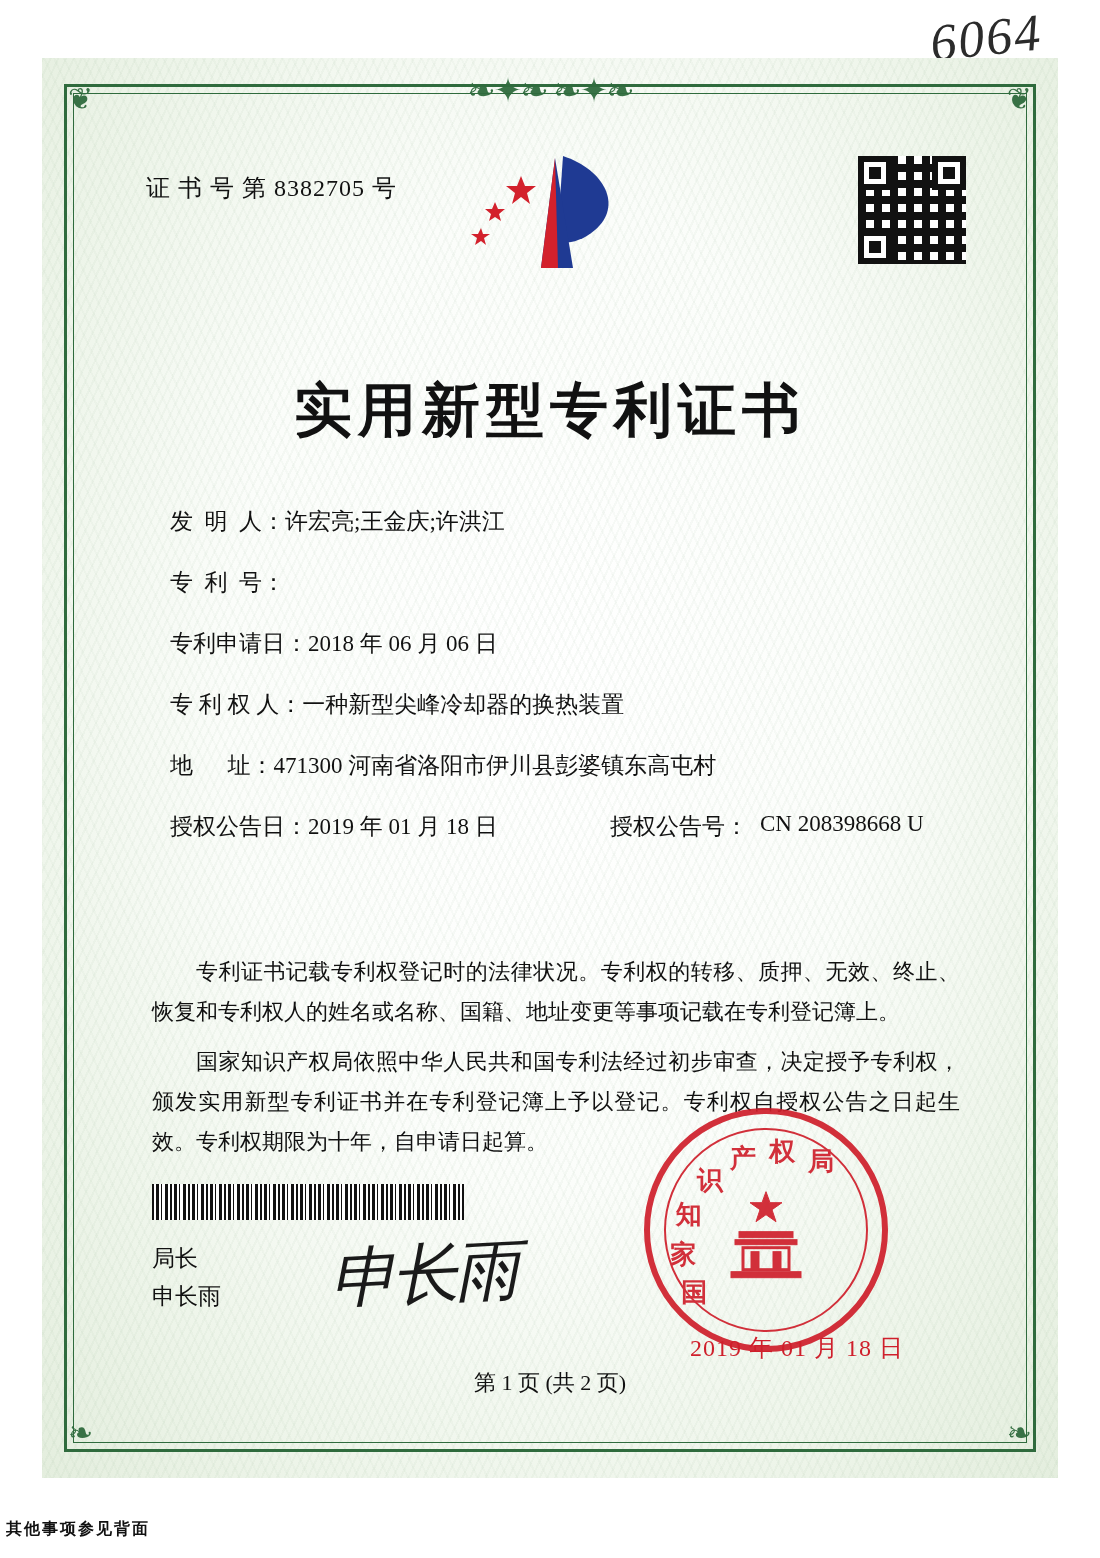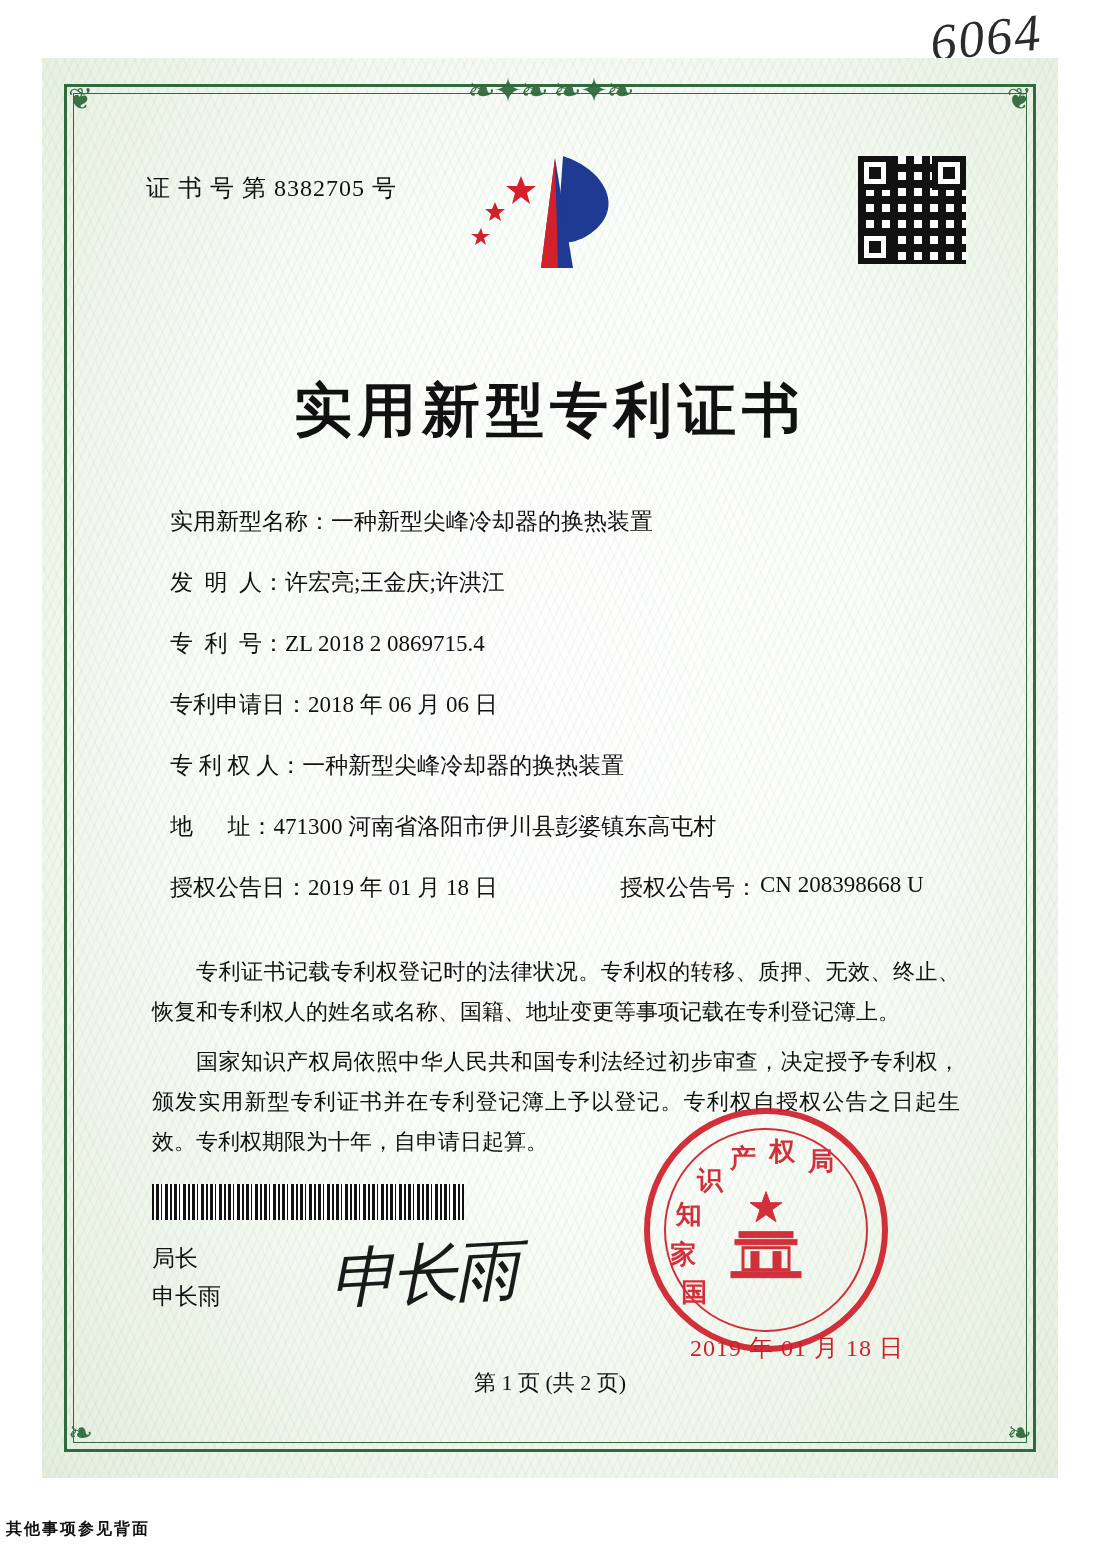--- a/index.html
+++ b/index.html
@@ -133,21 +133,21 @@
   .f-label{
     white-space:pre;
     flex:0 0 auto;
   }
   .f-value{
     flex:1 1 auto;
   }
   .field-wide{ position:relative; }
   .f-label2{
     position:absolute;
-    left:450px;
+    left:440px;
     white-space:pre;
   }
   .f-value2{
     position:absolute;
     left:590px;
   }
 
   .paras{
     position:absolute;
     left:52px; right:40px; top:832px;
@@ -286,30 +286,25 @@
       <i style="right:11px;top:11px;width:12px;height:12px;"></i>
       <i style="left:0;bottom:0;width:34px;height:34px;"></i>
       <i style="left:6px;bottom:6px;width:22px;height:22px;background:#fff;"></i>
       <i style="left:11px;bottom:11px;width:12px;height:12px;"></i>
     </div>
 
     <div class="title">实用新型专利证书</div>
 
     <div class="fields">
       <div class="field">
-        <span class="f-label">实用新型名称：</span>
-        <span class="f-value">一种新型尖峰冷却器的换热装置</span>
-      </div>
-      <div class="field">
         <span class="f-label">发  明  人：</span>
         <span class="f-value">许宏亮;王金庆;许洪江</span>
       </div>
       <div class="field">
         <span class="f-label">专  利  号：</span>
-        <span class="f-value">ZL 2018 2 0869715.4</span>
       </div>
       <div class="field">
         <span class="f-label">专利申请日：</span>
         <span class="f-value">2018 年 06 月 06 日</span>
       </div>
       <div class="field">
         <span class="f-label">专 利 权 人：</span>
         <span class="f-value">一种新型尖峰冷却器的换热装置</span>
       </div>
       <div class="field">

